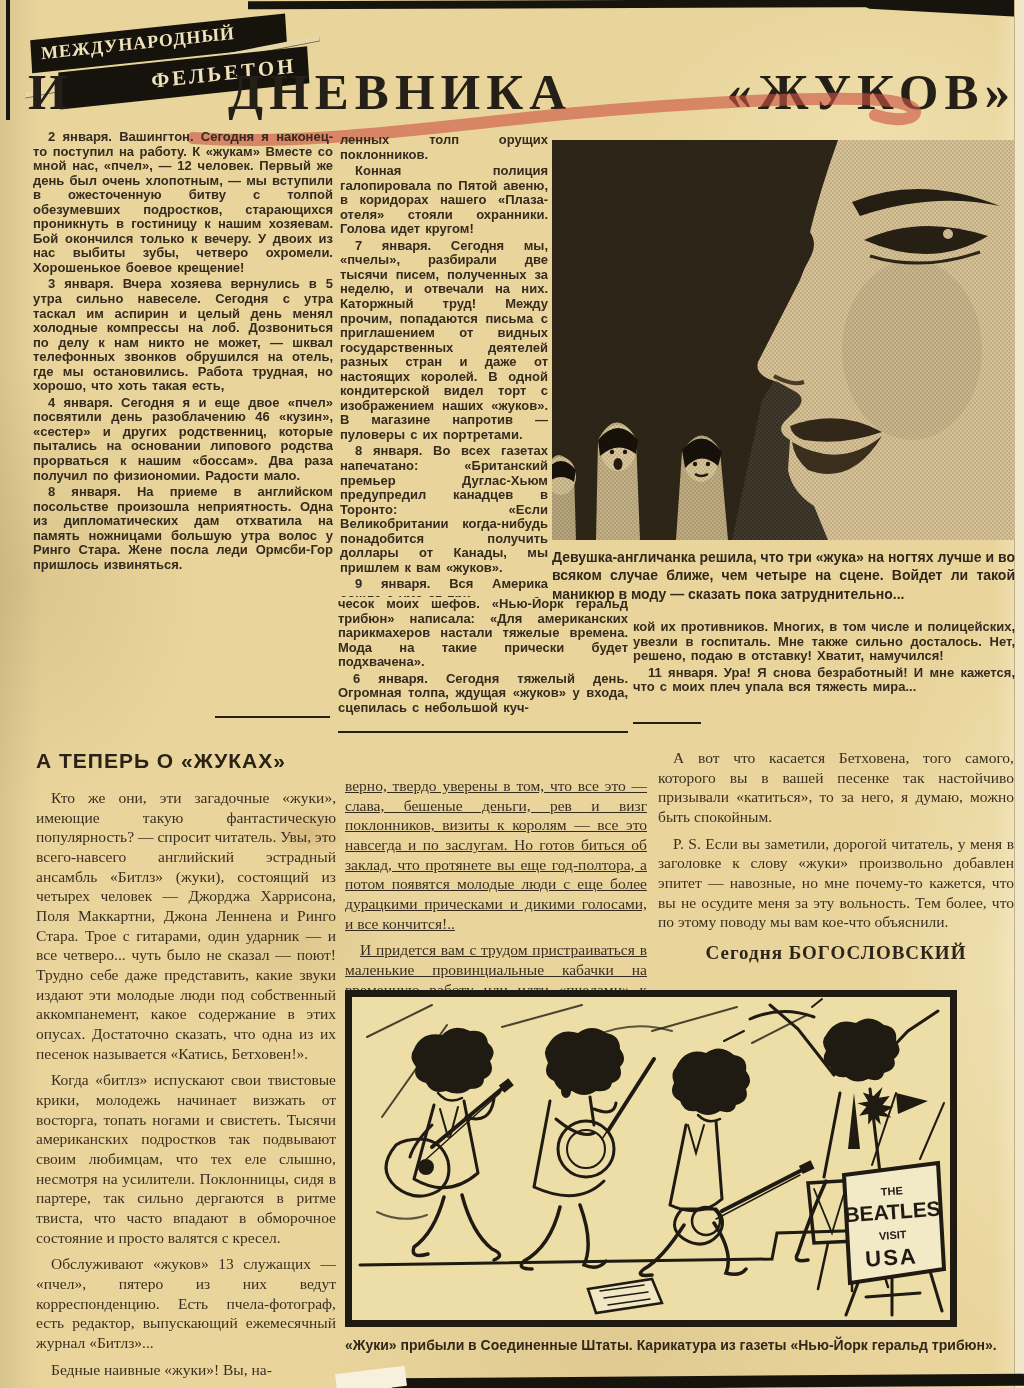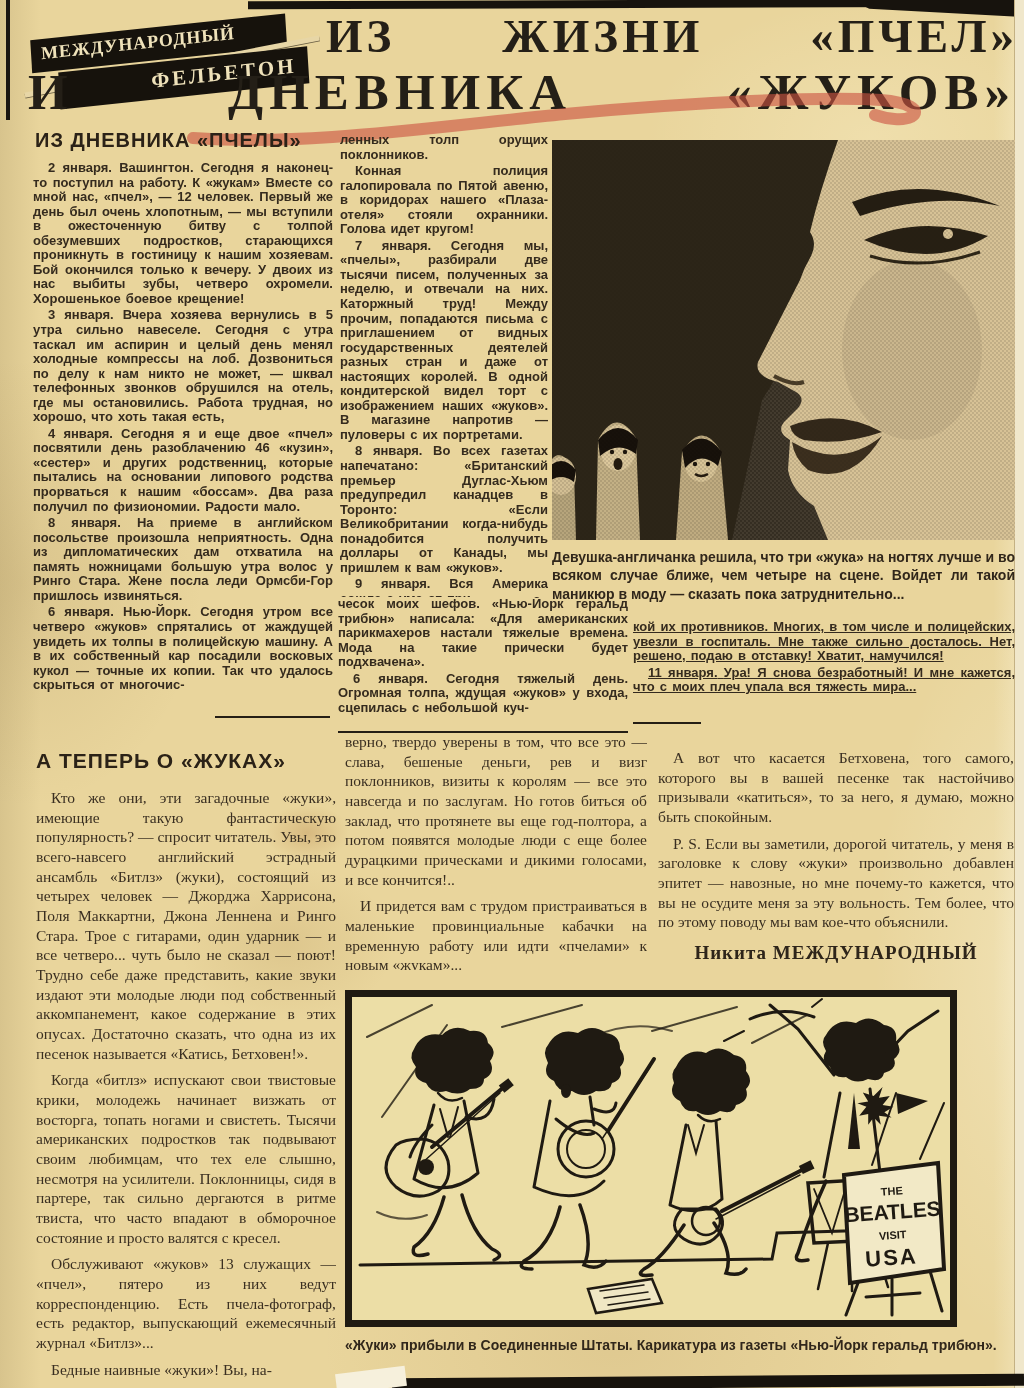--- a/index.html
+++ b/index.html
@@ -33,33 +33,33 @@
     text-align:justify;text-align-last:justify;line-height:1.05;}
   .hl1{left:326px;top:12px;width:692px;font-size:47px;letter-spacing:4px;}
   .hl2{left:28px;top:66px;width:988px;font-size:51px;letter-spacing:6px;}
   
   .col-head{font:700 20px/1 "Liberation Sans",sans-serif;letter-spacing:1px;color:#2b2217;margin:0 0 11px 2px;}
   .s1 .par{font:700 13px/1.12 "Liberation Sans",sans-serif;color:#352b1e;text-align:justify;margin:0 0 2px;word-spacing:1.5px;}
   .indent{text-indent:15px;}
   .col1-s1{left:33px;top:130px;width:300px;height:586px;overflow:hidden;}
   .col2a{left:340px;top:133px;width:208px;height:464px;overflow:hidden;}
   .col2b{left:338px;top:597px;width:290px;height:132px;overflow:hidden;}
-  .col3-s1{left:633px;top:620px;width:382px;height:100px;overflow:hidden;text-decoration:underline;}
+  .col3-s1{left:633px;top:620px;width:382px;height:100px;overflow:hidden;}
   .photo{left:552px;top:140px;width:463px;height:400px;background:#3e372b;}
   .caption{font:700 14px/1.32 "Liberation Sans",sans-serif;color:#31271b;text-align:justify;}
   .photo-cap{left:552px;top:548px;width:463px;}
   .hr{background:#241e15;height:2px;}
   .hr-a{left:215px;top:716px;width:115px;}
   .hr-b{left:338px;top:731px;width:290px;}
   .hr-c{left:633px;top:722px;width:68px;}
   
   .s2-head{left:36px;top:750px;width:300px;font:700 21px/1 "Liberation Sans",sans-serif;letter-spacing:1px;color:#2b2217;}
   .s2 .par{font:400 15.5px/1.27 "Liberation Serif",serif;color:#3a2f21;text-align:justify;margin:0 0 7px;}
   .col1-s2{left:36px;top:788px;width:300px;height:596px;overflow:hidden;}
-  .col2-s2{left:345px;top:732px;width:302px;height:238px;overflow:hidden;}
+  .col2-s2{left:345px;top:776px;width:302px;height:238px;overflow:hidden;text-decoration:underline;}
   .col3-s2{left:658px;top:748px;width:356px;}
   .author{font:700 19px "Liberation Serif",serif;text-align:center;letter-spacing:1px;margin-top:10px;color:#2e251a;}
   
   .cartoon{left:345px;top:990px;width:612px;height:337px;border:7px solid #1f1a12;background:#ecdea6;box-sizing:border-box;}
   .cartoon-cap{left:345px;top:1336px;width:672px;}
   .bottom-bar{left:392px;top:1376px;width:632px;height:12px;background:#17130d;transform:rotate(-.4deg);}
   .tear{left:336px;top:1370px;width:70px;height:20px;background:#f6f0dc;transform:rotate(-7deg);}
   .edge-right{left:1014px;top:0;width:10px;height:1388px;background:#f0e7cb;border-left:1px solid #c4b183;}
 </style>
 </head>
@@ -75,33 +75,30 @@
   <div class="abs badge">
     <div class="badge-top">
         <span>МЕЖДУНАРОДНЫЙ</span>
       </div>
     <div class="badge-slash"></div>
     <div class="badge-bot">
         <span>ФЕЛЬЕТОН</span>
       </div>
   </div>
 
-  <div class="abs headline hl1">ИЗ ЖИЗНИ «ПЧЕЛ»</div>
   <div class="abs headline hl2">И ДНЕВНИКА «ЖУКОВ»</div>
   <svg class="abs" style="left:175px;top:86px;" width="775" height="66">
     <path d="M 18,52 C 130,60 250,42 390,28 C 520,16 650,10 706,14 C 732,16 748,24 736,31 C 728,35 712,33 700,29" fill="none" stroke="rgba(204,84,66,0.62)" stroke-width="12" stroke-linecap="round"></path>
   </svg>
 
   <div class="abs s1 col1-s1">
-    <h2 class="col-head">ИЗ ДНЕВНИКА «ПЧЕЛЫ»</h2>
     <p class="par indent"><span class="date">2 января.</span> <span>Вашингтон. Сегодня я наконец-то поступил на работу. К «жукам» Вместе со мной нас, «пчел», — 12 человек. Первый же день был очень хлопотным, — мы вступили в ожесточенную битву с толпой обезумевших подростков, старающихся проникнуть в гостиницу к нашим хозяевам. Бой окончился только к вечеру. У двоих из нас выбиты зубы, четверо охромели. Хорошенькое боевое крещение!</span></p>
     <p class="par indent"><span class="date">3 января.</span> <span>Вчера хозяева вернулись в 5 утра сильно навеселе. Сегодня с утра таскал им аспирин и целый день менял холодные компрессы на лоб. Дозвониться по делу к нам никто не может, — шквал телефонных звонков обрушился на отель, где мы остановились. Работа трудная, но хорошо, что хоть такая есть,</span></p>
     <p class="par indent"><span class="date">4 января.</span> <span>Сегодня я и еще двое «пчел» посвятили день разоблачению 46 «кузин», «сестер» и других родственниц, которые пытались на основании липового родства прорваться к нашим «боссам». Два раза получил по физиономии. Радости мало.</span></p>
     <p class="par indent"><span class="date">8 января.</span> <span>На приеме в английском посольстве произошла неприятность. Одна из дипломатических дам отхватила на память ножницами большую утра волос у Ринго Стара. Жене посла леди Ормсби-Гор пришлось извиняться.</span></p>
-    <p class="par indent"><span class="date">6 января.</span> <span>Нью-Йорк. Сегодня утром все четверо «жуков» спрятались от жаждущей увидеть их толпы в полицейскую машину. А в их собственный кар посадили восковых кукол — точные их копии. Так что удалось скрыться от многочис-</span></p>
   </div>
 
   <div class="abs s1 col2a">
     <p class="par">ленных толп орущих поклонников.</p>
     <p class="par indent">Конная полиция галопировала по Пятой авеню, в коридорах нашего «Плаза-отеля» стояли охранники. Голова идет кругом!</p>
     <p class="par indent"><span class="date">7 января.</span> <span>Сегодня мы, «пчелы», разбирали две тысячи писем, полученных за неделю, и отвечали на них. Каторжный труд! Между прочим, попадаются письма с приглашением от видных государственных деятелей разных стран и даже от настоящих королей. В одной кондитерской видел торт с изображением наших «жуков». В магазине напротив — пуловеры с их портретами.</span></p>
     <p class="par indent"><span class="date">8 января.</span> <span>Во всех газетах напечатано: «Британский премьер Дуглас-Хьюм предупредил канадцев в Торонто: «Если Великобритании когда-нибудь понадобится получить доллары от Канады, мы пришлем к вам «жуков».</span></p>
     <p class="par indent"><span class="date">9 января.</span> <span>Вся Америка сошла с ума от при-</span></p>
   </div>
 
@@ -182,21 +179,21 @@
   </div>
 
   <div class="abs s2 col2-s2">
     <p class="par">верно, твердо уверены в том, что все это — слава, бешеные деньги, рев и визг поклонников, визиты к королям — все это навсегда и по заслугам. Но готов биться об заклад, что протянете вы еще год-полтора, а потом появятся молодые люди с еще более дурацкими прическами и дикими голосами, и все кончится!..</p>
     <p class="par indent">И придется вам с трудом пристраиваться в маленькие провинциальные кабачки на временную работу или идти «пчелами» к новым «жукам»...</p>
   </div>
 
   <div class="abs s2 col3-s2">
     <p class="par indent">А вот что касается Бетховена, того самого, которого вы в вашей песенке так настойчиво призывали «катиться», то за него, я думаю, можно быть спокойным.</p>
     <p class="par indent">P. S. Если вы заметили, дорогой читатель, у меня в заголовке к слову «жуки» произвольно добавлен эпитет — навозные, но мне почему-то кажется, что вы не осудите меня за эту вольность. Тем более, что по этому поводу мы вам кое-что объяснили.</p>
-    <div class="author">Никита МЕЖДУНАРОДНЫЙ</div>
+    <div class="author">Сегодня БОГОСЛОВСКИЙ</div>
   </div>
 
   <div class="abs cartoon">
     <svg width="598" height="323" viewBox="0 0 598 323" style="display:block" fill="none" stroke="#1f1a12" stroke-linecap="round">
 
       <path d="M8,268 L420,262 L425,236 L560,232" stroke-width="3"></path>
       <path d="M15,40 L80,8 M30,120 L95,28 M150,30 L230,8 M300,34 L385,10 M400,46 L455,18" stroke-width="2" opacity=".8"></path>
       <path d="M25,215 q25,12 50,3 M240,40 q40,-18 80,-6" stroke-width="2" opacity=".7"></path>
 
       <g>

